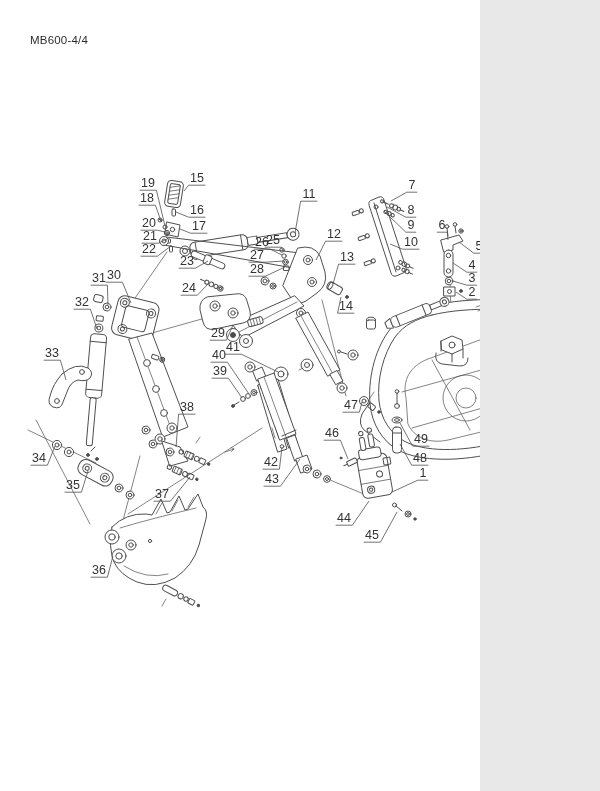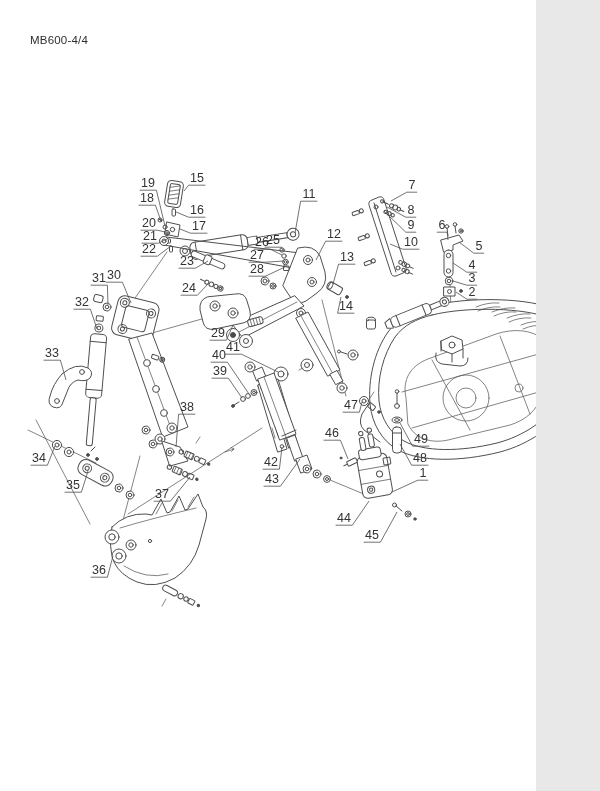--- a/index.html
+++ b/index.html
@@ -1,16 +1,16 @@
 <!DOCTYPE html>
 <html><head>
 <meta charset="utf-8">
 <style>
   html,body{margin:0;padding:0;background:#e8e8e8}
-  .page{position:relative;width:536px;height:791px;background:#ffffff;
+  .page{position:relative;width:480px;height:791px;background:#ffffff;
         font-family:"Liberation Sans",sans-serif;overflow:hidden}
   .title{position:absolute;left:30px;top:34px;font-size:11.5px;color:#2d2d2d;letter-spacing:.2px}
   svg.diagram{position:absolute;left:0;top:0}
   .draw{stroke:var(--ink,#4f4f4f);fill:none;stroke-width:1;stroke-linecap:round;stroke-linejoin:round}
   .thin{stroke-width:.7}
   .callout-num{font-size:12.5px;fill:var(--label,#333333);text-anchor:middle;
                font-family:"Liberation Sans",sans-serif}
   .callout-underline,.callout-leader{stroke:var(--ink,#4f4f4f);stroke-width:.8;fill:none}
 </style>
 </head>

